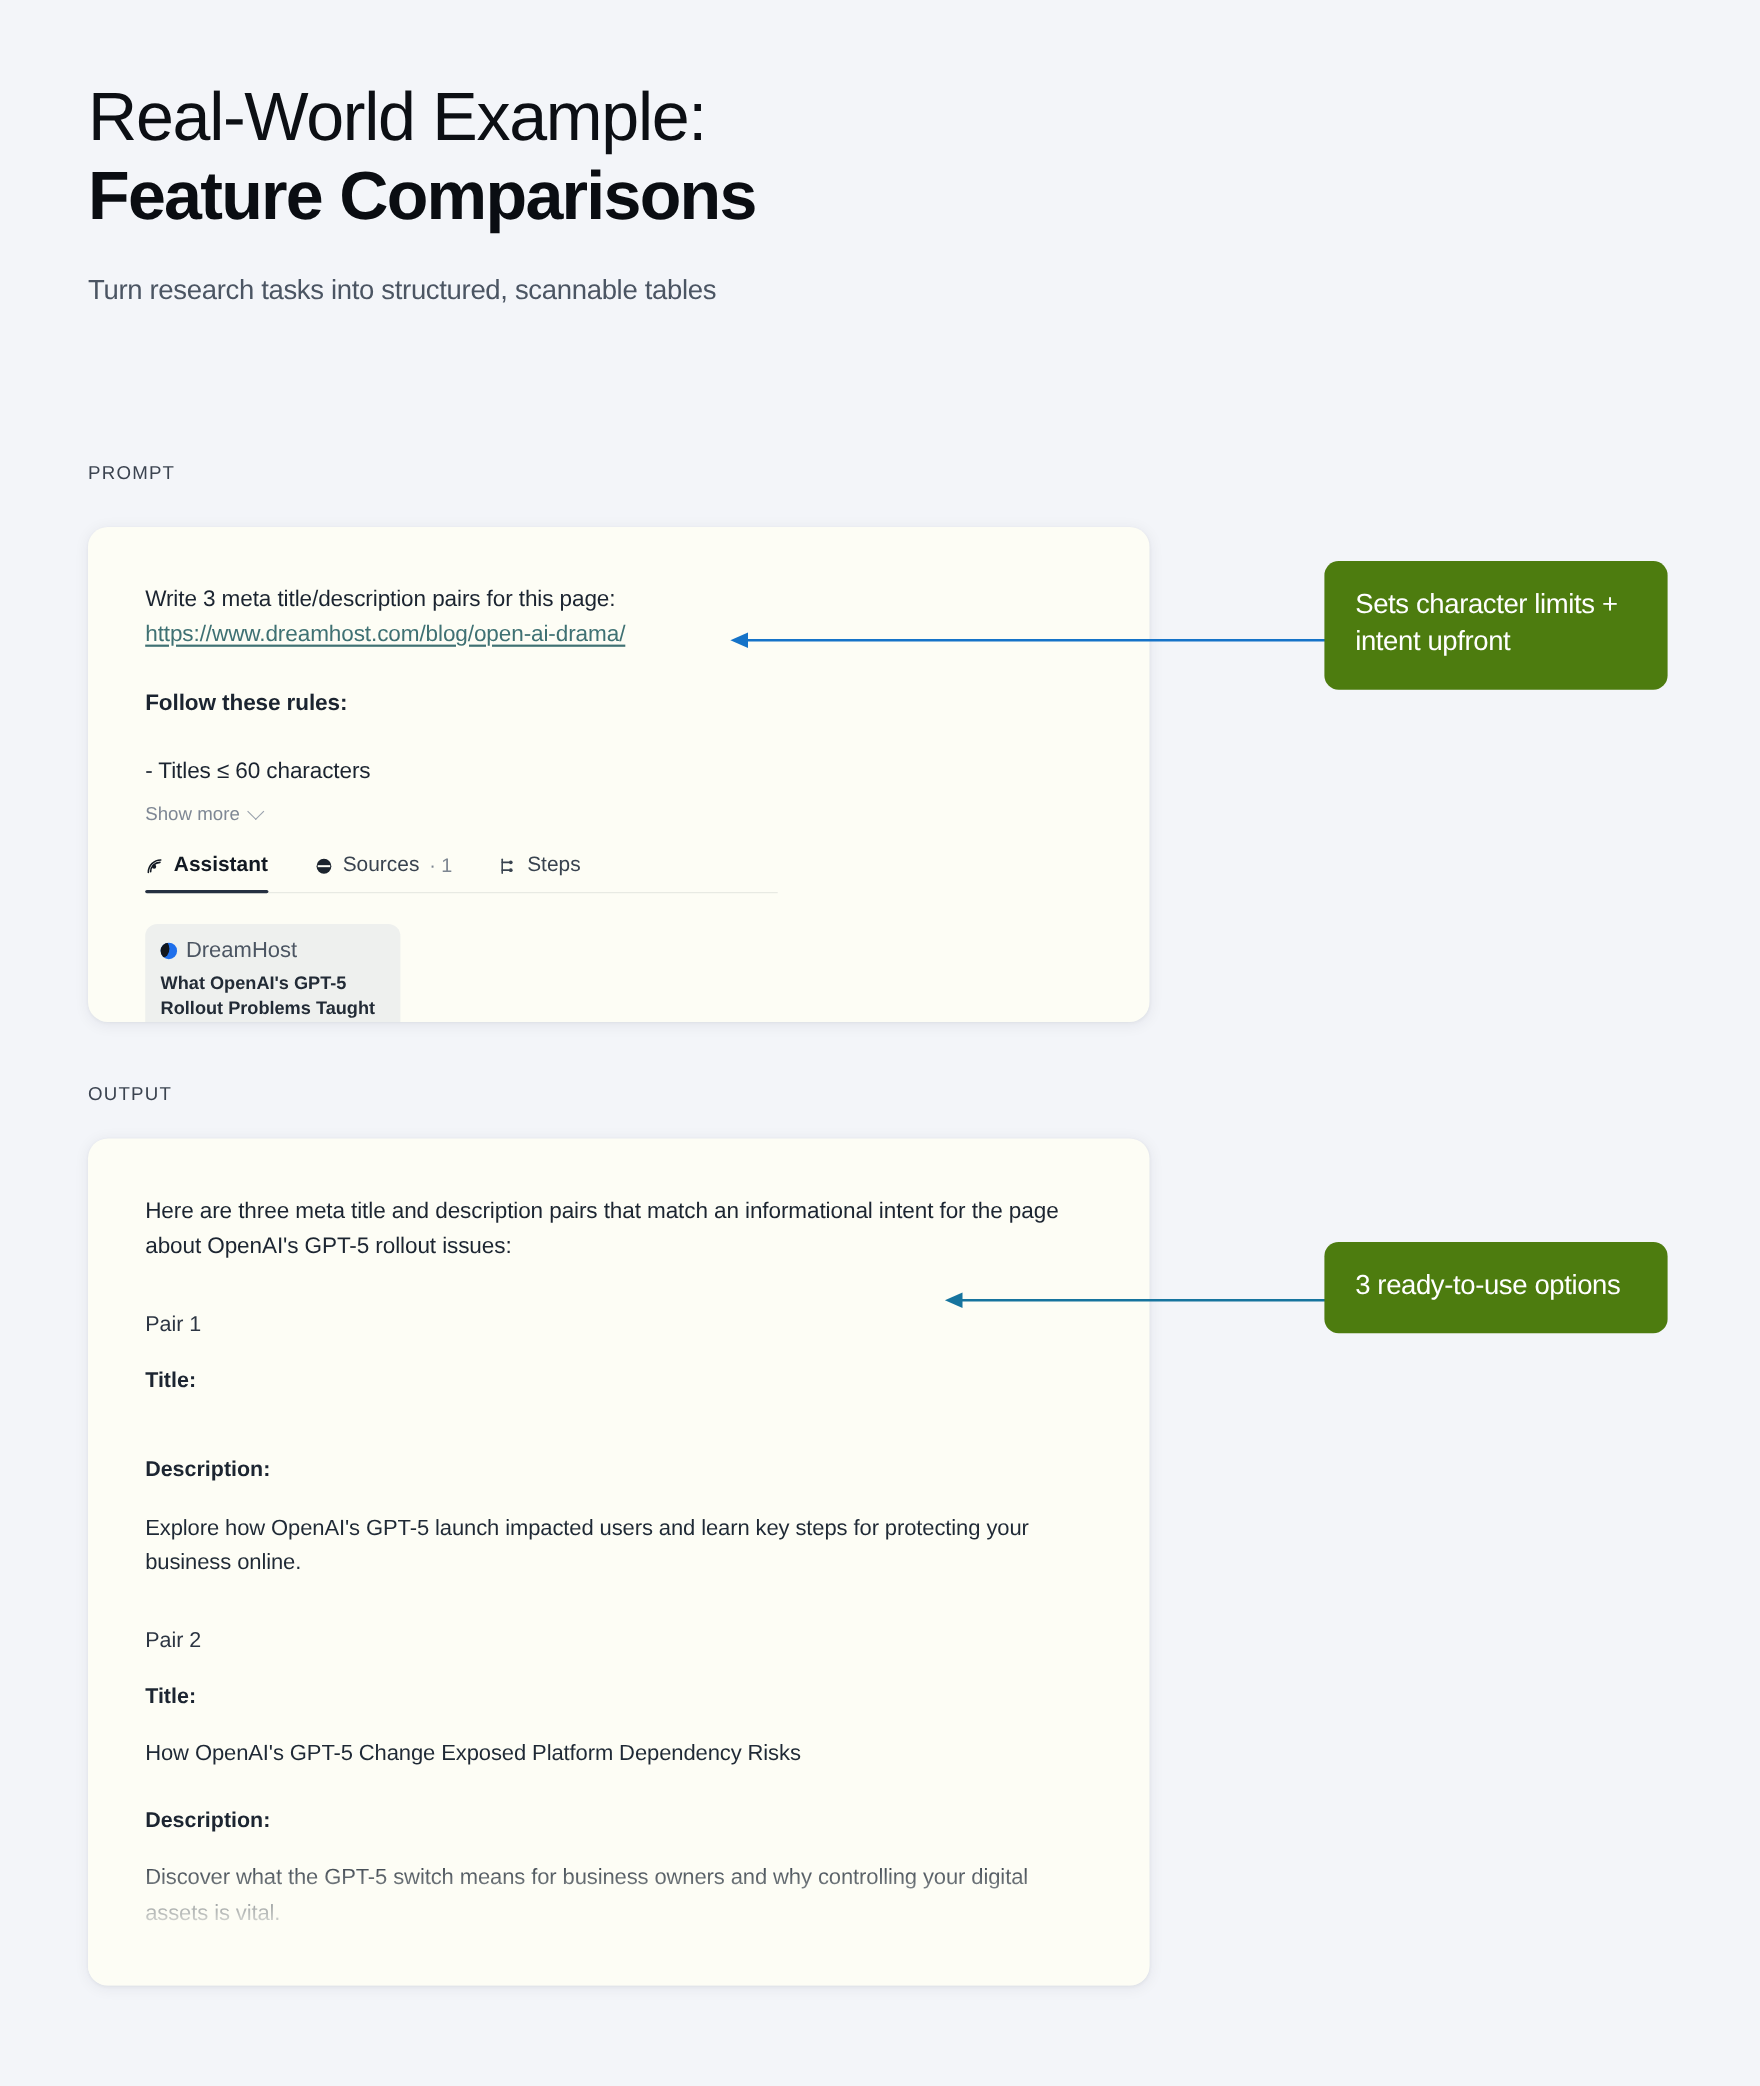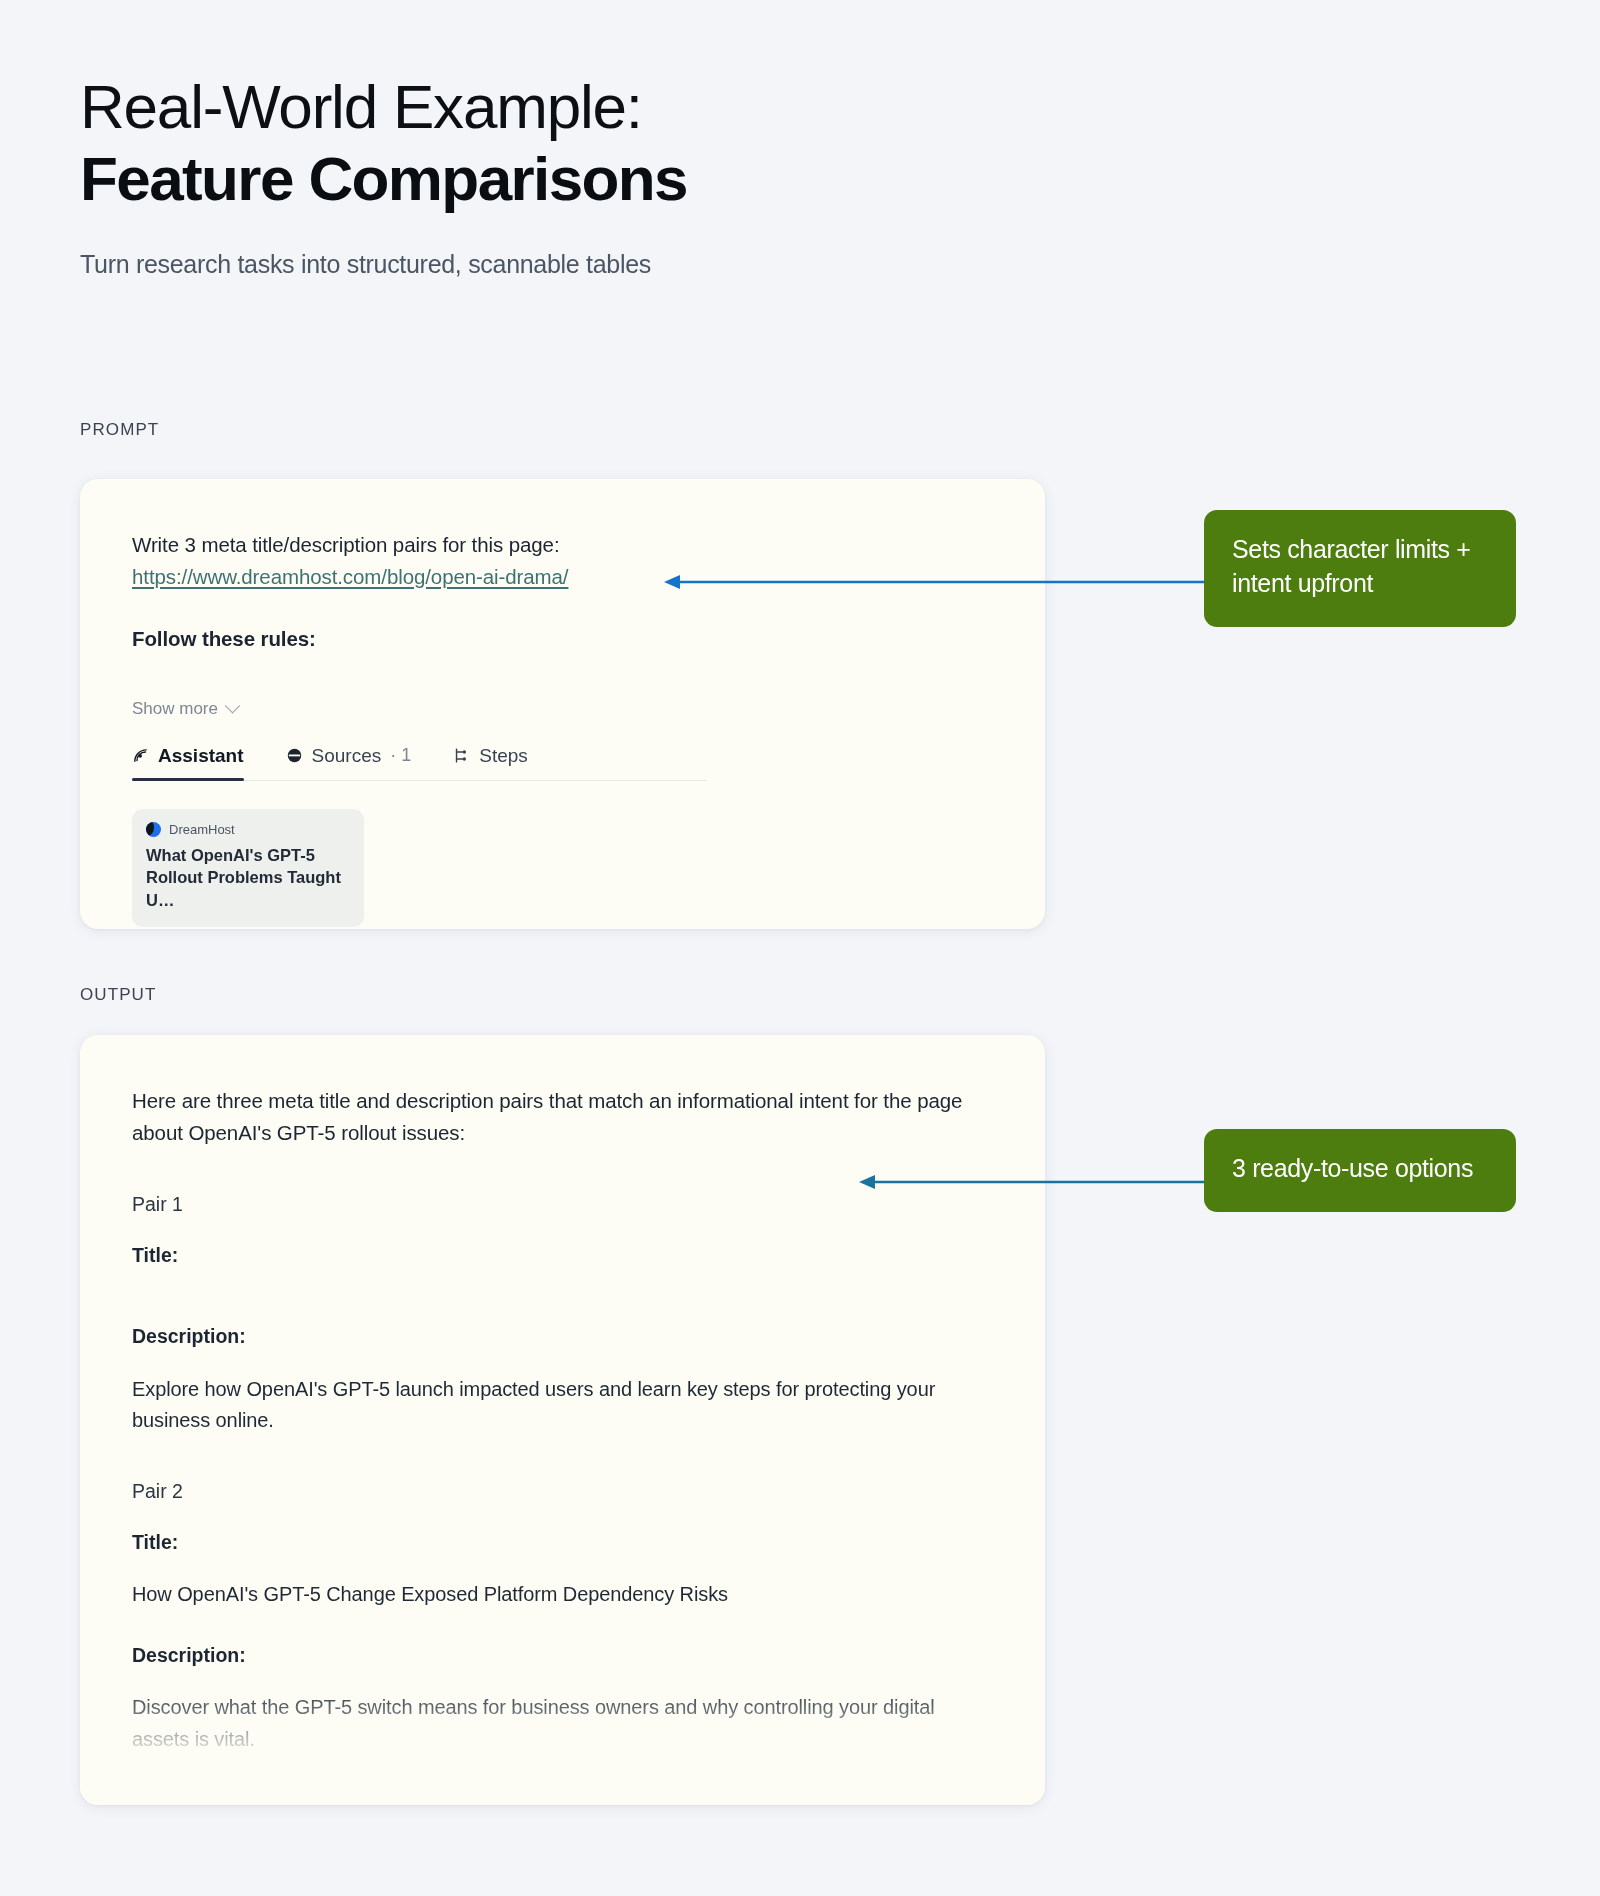--- a/index.html
+++ b/index.html
@@ -151,21 +151,21 @@
     margin-top: 28px;
     width: 232px;
     background: #eef0ee;
     border-radius: 11px;
     padding: 13px 14px 15px 14px;
   }
   .src-head {
     display: flex;
     align-items: center;
     gap: 8px;
-    font-size: 13px;
+    font-size: 20px;
     color: #4b5562;
     margin-bottom: 7px;
   }
   .src-logo {
     width: 15px; height: 15px; border-radius: 50%;
     background: #1f6feb;
     position: relative;
     overflow: hidden;
     flex: none;
   }
@@ -254,20 +254,21 @@
   <div class="card" id="prompt-card">
     <div class="card-inner">
 
       <div class="p-line">Write 3 meta title/description pairs for this page:</div>
       <a class="p-url">https://www.dreamhost.com/blog/open-ai-drama/</a>
 
       <div class="gap-lg"></div>
       <div class="p-line bold">Follow these rules:</div>
 
       <div class="gap-md"></div>
+      <div class="p-line">- Titles ≤ 60 characters</div>
 
       <div class="show-more">
         <span>Show more</span>
         <span class="chev"></span>
       </div>
 
       
       <div class="tabs">
 
         <div class="tab active">

